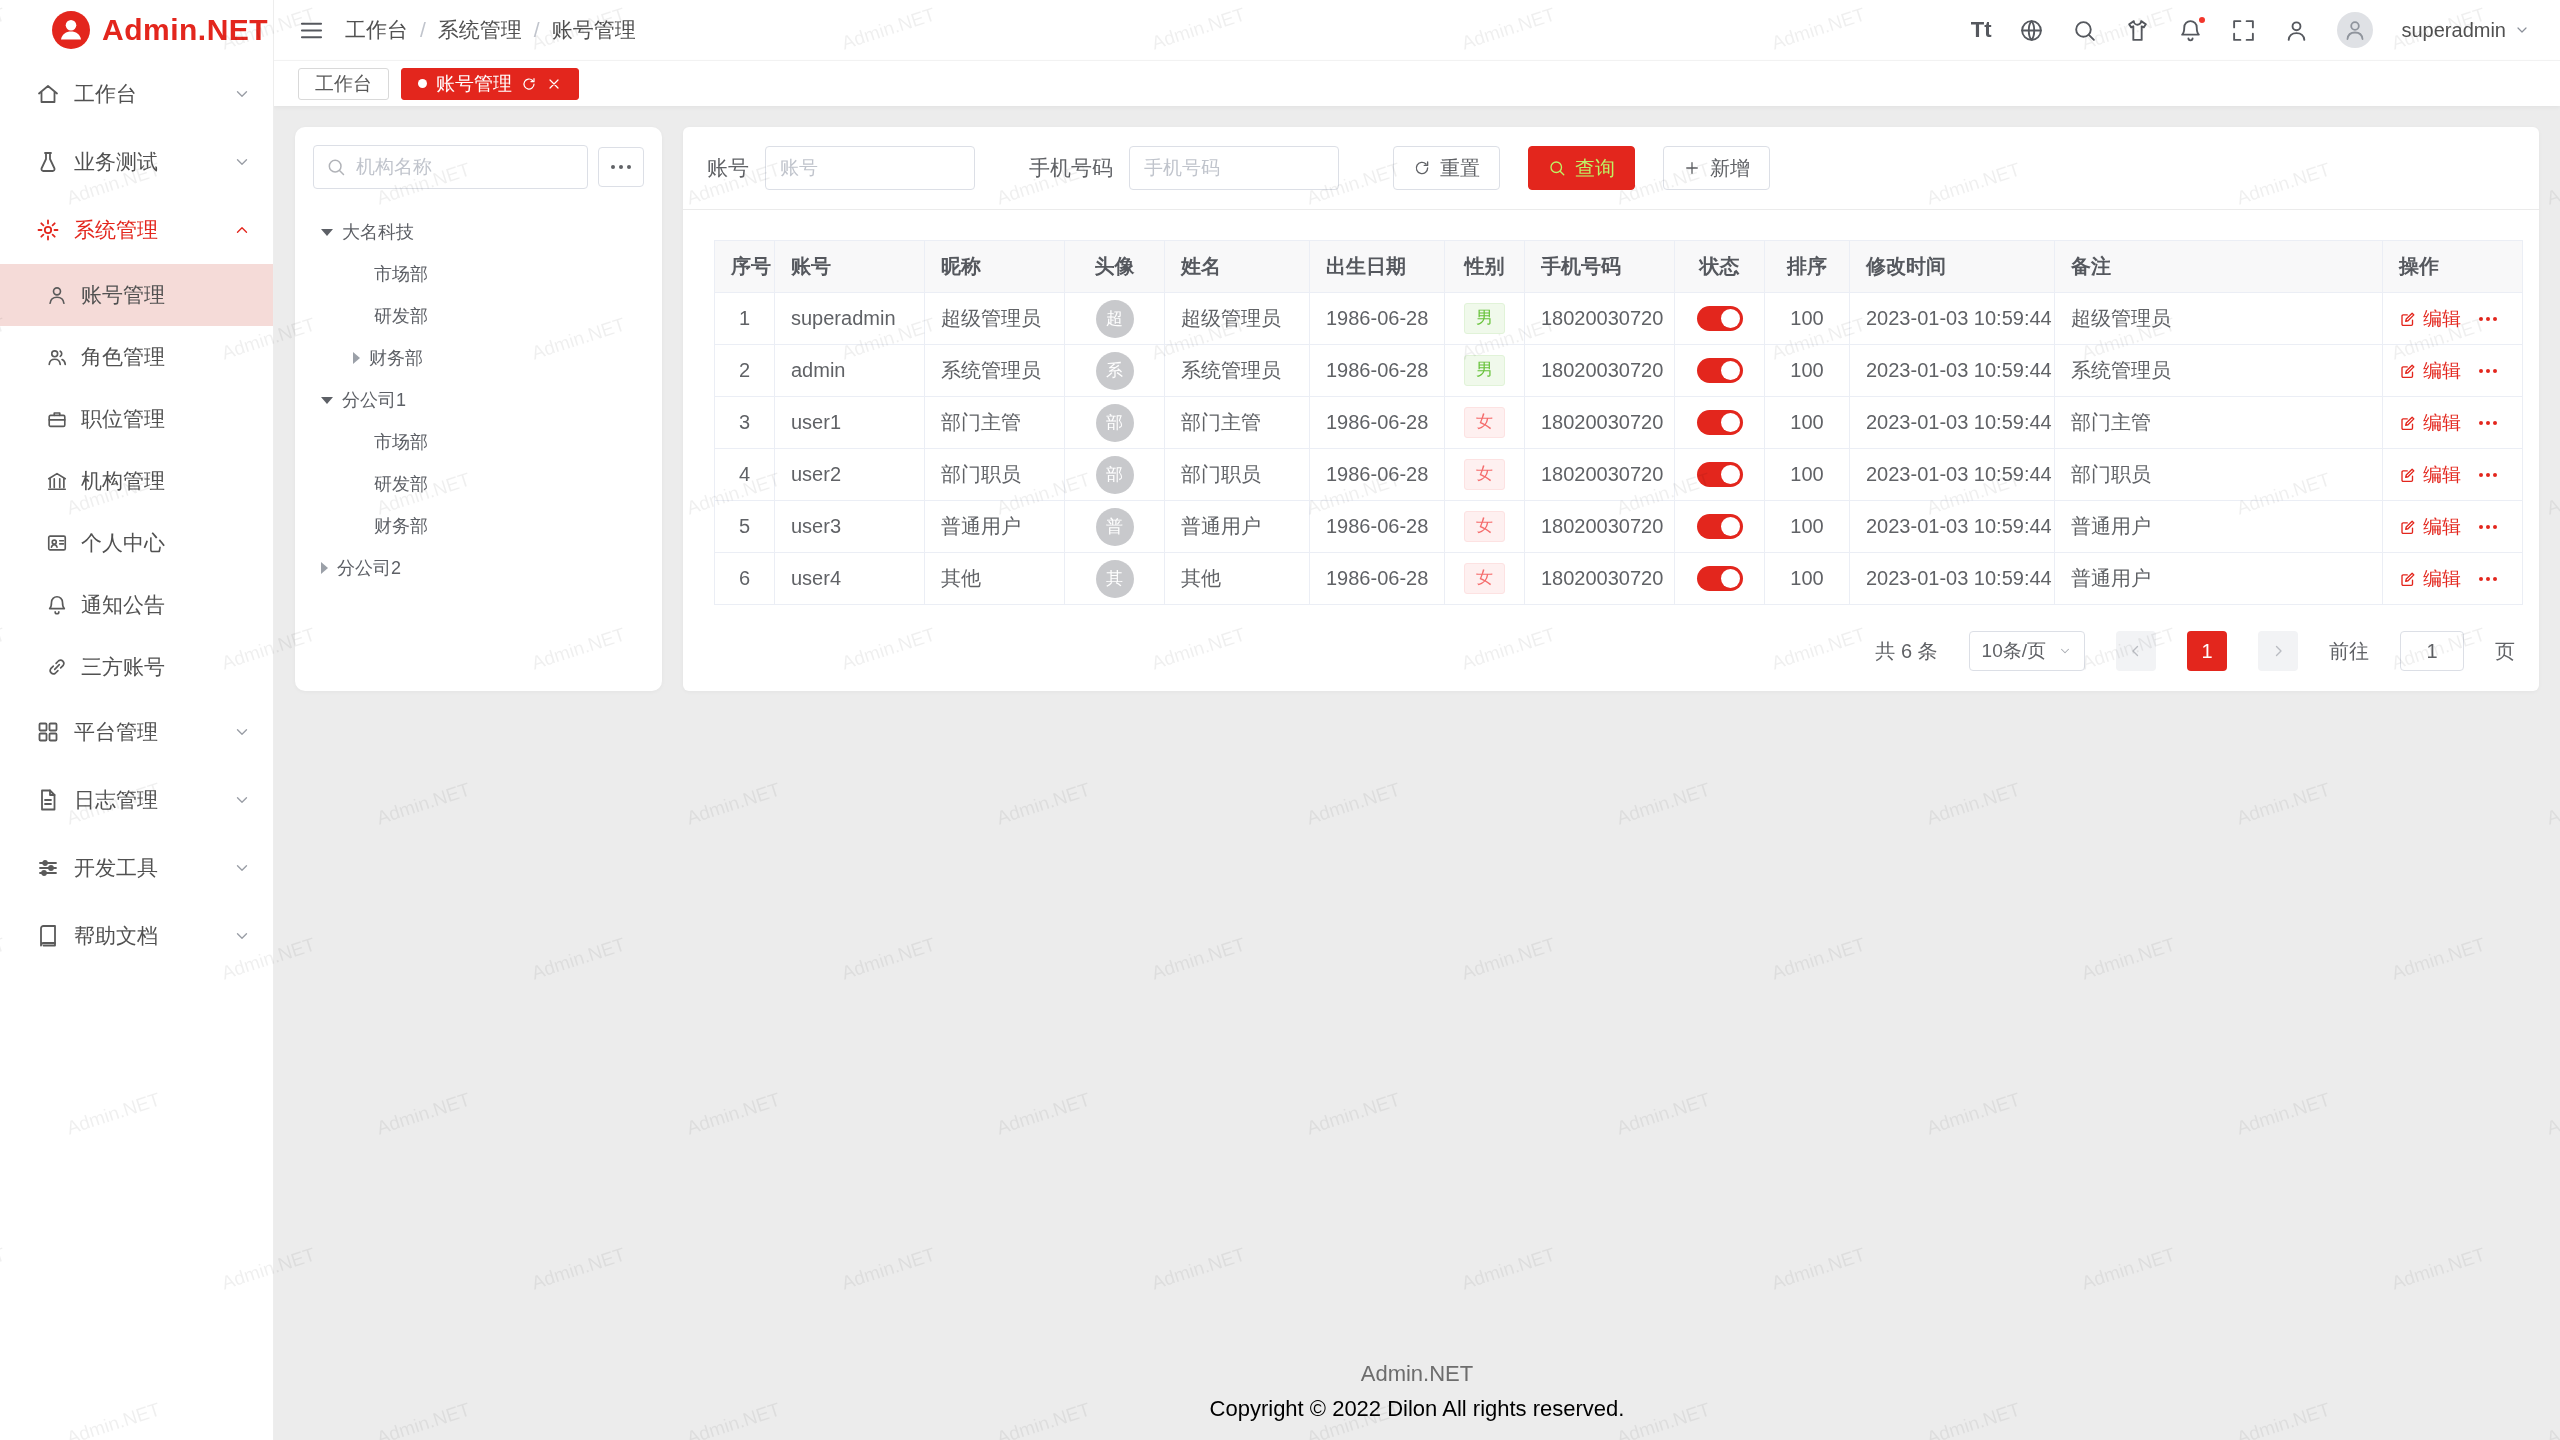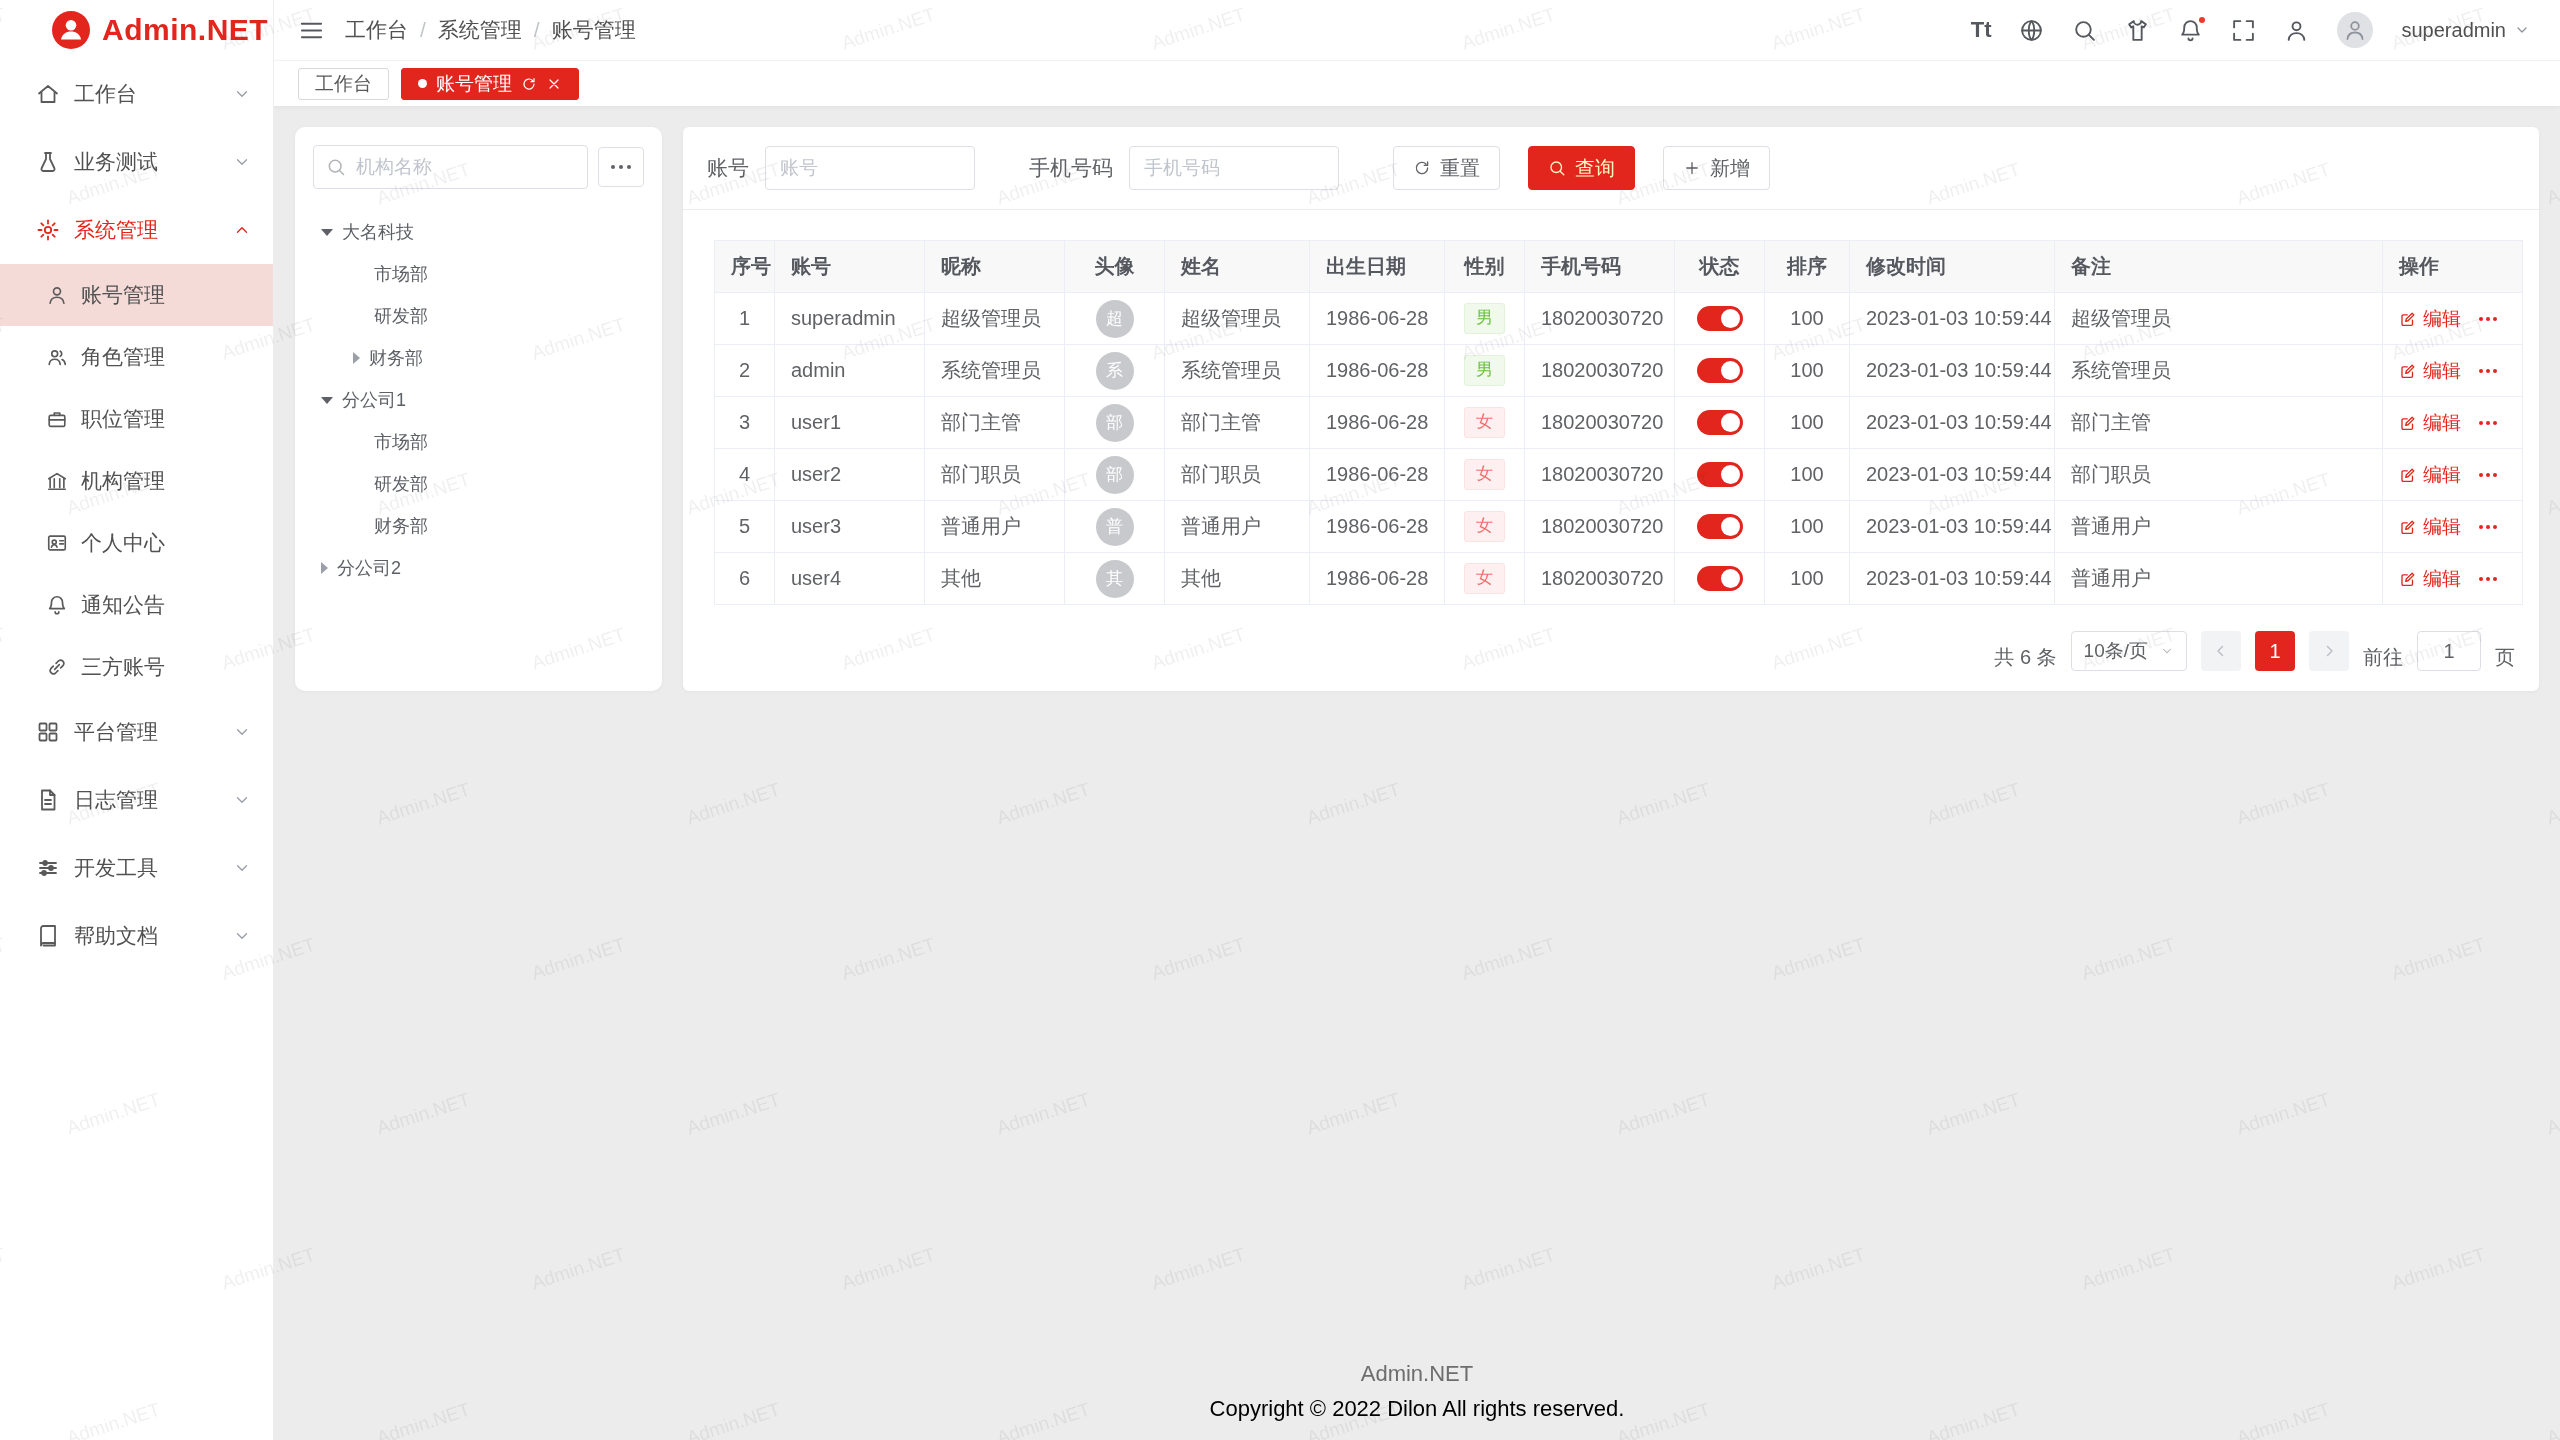--- a/index.html
+++ b/index.html
@@ -81,41 +81,41 @@
   .caret.blank { border:6px solid transparent; visibility:hidden; }
 
   
   .table-card { flex:1; min-width:0; display:flex; flex-direction:column; }
   .filter-row { display:flex; align-items:center; padding:19px 24px; gap:14px; border-bottom:1px solid #ebebeb; }
   .filter-label { font-size:21px; color:#606266; margin-right:2px; }
   .filter-gap { width:26px; }
   .text-input { width:210px; height:44px; border:1px solid #dcdfe6; border-radius:4px; padding:0 14px; font-size:19px; color:#606266; font-family:inherit; outline:none; background:#fff; }
   .btn { height:44px; display:inline-flex; align-items:center; gap:9px; padding:0 19px; border-radius:4px; border:1px solid #dcdfe6; background:#fff; color:#606266; font-size:20px; cursor:pointer; font-family:inherit; }
   .btn svg { width:18px; height:18px; display:block; }
-  .btn.primary { background:#e3261d; border-color:#e3261d; color:#fef9c3; margin-left:14px; }
+  .btn.primary { background:#e3261d; border-color:#e3261d; color:#bef264; margin-left:14px; }
   .btn.add { margin-left:14px;text-align:right; }
 
   .table-wrap { padding:30px 16px 0;margin-left:15px; }
   table.grid { width:100%; border-collapse:collapse; table-layout:fixed; font-size:20px; color:#606266; }
   .grid th, .grid td { border:1px solid #ebeef5; height:52px; padding:0 16px; overflow:hidden; white-space:nowrap; text-align:left; }
   .grid th { background:#f8f8f9; color:#55585e; font-weight:700; }
   .grid .center { text-align:center; }
   .cell-avatar { width:38px; height:38px; border-radius:50%; background:#c8c9cc; color:#fff; font-size:17px; display:flex; align-items:center; justify-content:center; margin:0 auto; }
   .tag { display:inline-block; padding:3px 11px; border-radius:3px; font-size:17px; line-height:1.3; }
   .tag.green { color:#67c23a; background:#f0f9eb; border:1px solid #e1f3d8; }
   .tag.pink { color:#f56c6c; background:#fef0f0; border:1px solid #fde2e2; }
   .switch { width:46px; height:25px; border-radius:13px; background:#e3261d; position:relative; margin:0 auto; cursor:pointer; }
   .switch::after { content:""; position:absolute; right:3px; top:3px; width:19px; height:19px; border-radius:50%; background:#fff; }
   .ops { display:flex; align-items:center; gap:18px; }
   .op-edit { color:#e3261d; display:inline-flex; align-items:center; gap:6px; font-size:19px; cursor:pointer; }
   .op-edit svg { width:18px; height:18px; display:block; }
   .more-dots { display:inline-flex; gap:3px; cursor:pointer; }
   .more-dots i { background:#e3261d; }
 
-  .pagination { display:flex; align-items:flex-end; justify-content:flex-end; gap:14px; padding:26px 24px 20px; font-size:20px; color:#606266; margin-top:auto; }
+  .pagination { display:flex; align-items:center; justify-content:flex-end; gap:31px; padding:26px 24px 20px; font-size:20px; color:#606266; margin-top:auto; }
   .size-select { height:40px; border:1px solid #dcdfe6; border-radius:4px; background:#fff; padding:0 12px; display:flex; align-items:center; gap:12px; font-size:19px; cursor:pointer; }
   .size-select .chev { width:14px; height:14px; color:#a8abb2; }
   .size-select .chev svg { width:14px; height:14px; display:block; }
   .pg-box { height:40px; min-width:40px; border-radius:4px; display:flex; align-items:center; justify-content:center; border:none; font-family:inherit; font-size:20px; cursor:pointer; }
   .pg-arrow { background:#f2f3f5; color:#b9bcc2; }
   .pg-arrow svg { width:18px; height:18px; display:block; }
   .pg-current { background:#e3261d; color:#fff; }
   .goto-input { width:64px; height:40px; border:1px solid #dcdfe6; border-radius:4px; text-align:center; font-size:20px; color:#606266; font-family:inherit; outline:none; background:#fff; }
 
   

